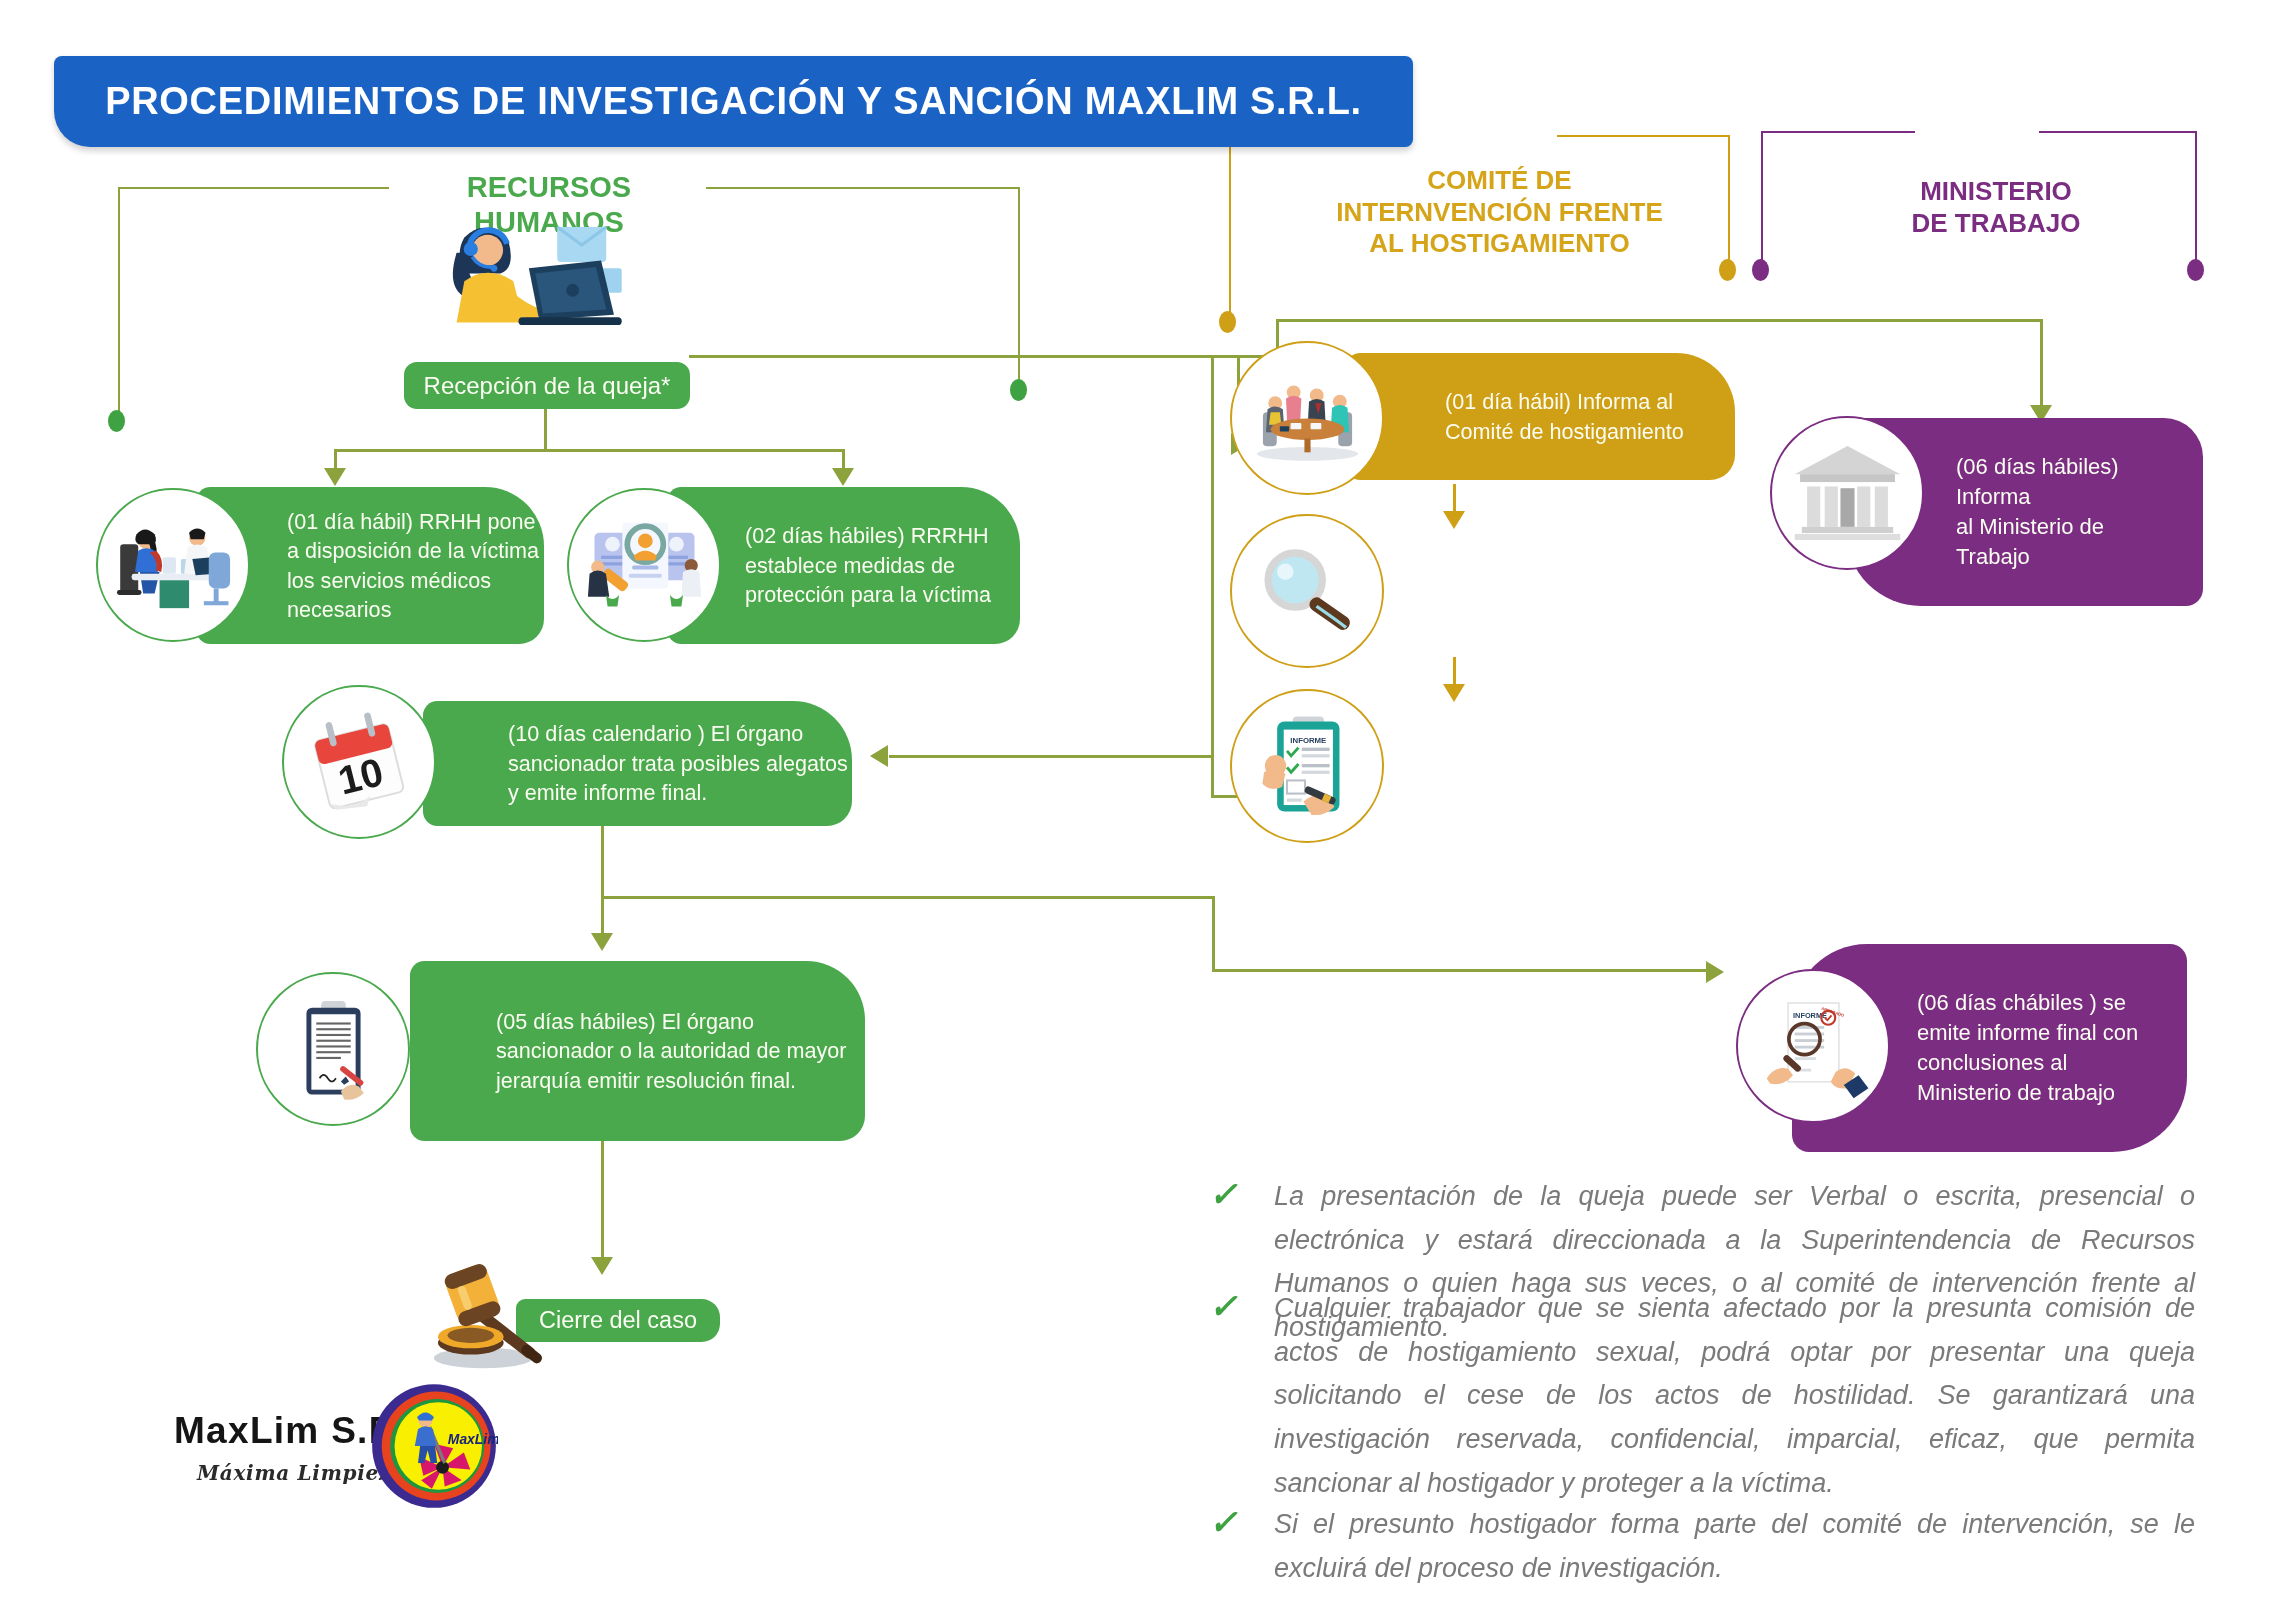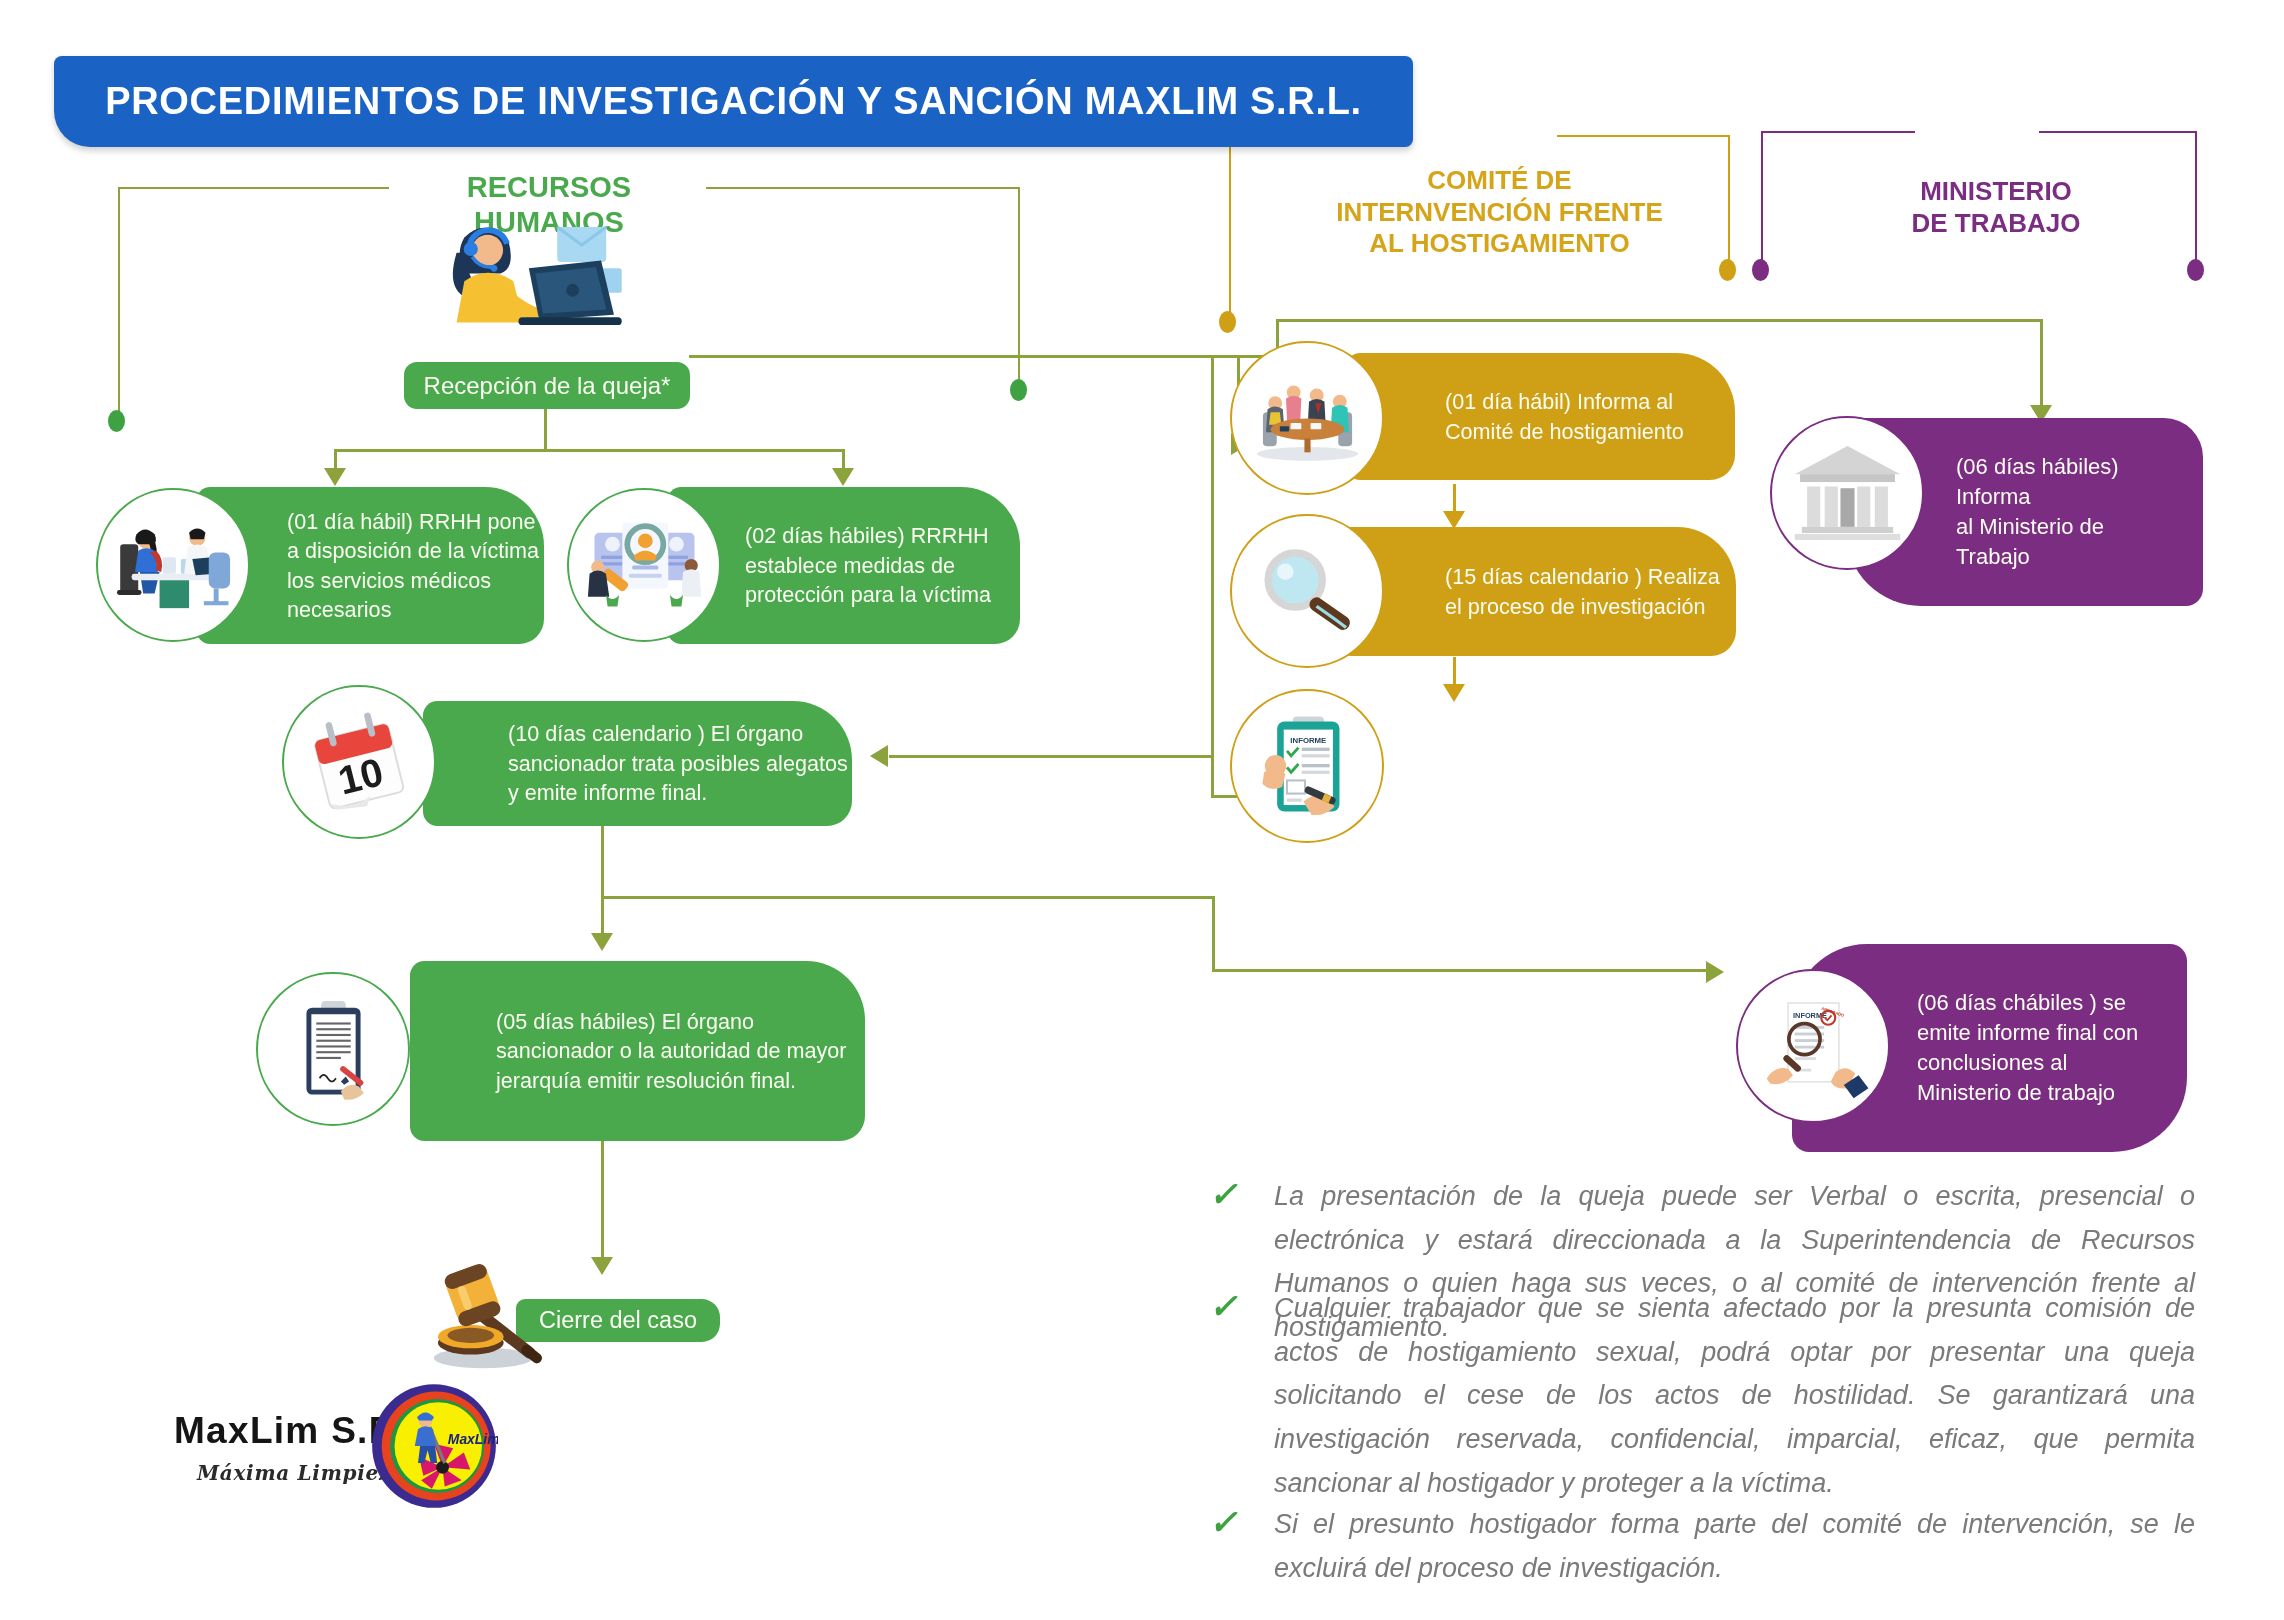--- a/index.html
+++ b/index.html
@@ -230,23 +230,20 @@
       <circle cx="122" cy="38" r="9" fill="#f2b98a"></circle>
       <path d="M112 46 q10 -7 20 0 l2 32 h-24z" fill="#2ec4b6"></path>
       <ellipse cx="80" cy="74" rx="48" ry="14" fill="#c8803a"></ellipse>
       <rect x="58" y="66" width="14" height="8" rx="1" fill="#f5f7f9"></rect>
       <rect x="84" y="66" width="14" height="8" rx="1" fill="#f5f7f9"></rect>
       <rect x="44" y="70" width="12" height="7" rx="1" fill="#1d3f5e"></rect>
       <rect x="76" y="86" width="8" height="18" fill="#b06a2a"></rect>
     </svg>
   </div>
 
-  <div class="node goldbg" style="left:1337px;top:527px;width:399px;height:129px;padding-left:108px;">
-    <span class="txt">(15 días calendario ) Realiza el proceso de investigación</span>
-  </div>
   <div class="circ by" style="left:1230px;top:514px;">
     <svg viewBox="0 0 150 120">
       <circle cx="60" cy="46" r="33" fill="#bfe7f2" stroke="#d6d6d6" stroke-width="9"></circle>
       <circle cx="48" cy="36" r="10" fill="#e6f6fb"></circle>
       <rect x="84" y="64" width="56" height="17" rx="8" transform="rotate(35 84 64)" fill="#5d3a1f"></rect>
       <path d="M86 78 q26 18 36 26" stroke="#9adbe8" stroke-width="4" fill="none"></path>
     </svg>
   </div>
 
   <div class="circ by" style="left:1230px;top:689px;">

